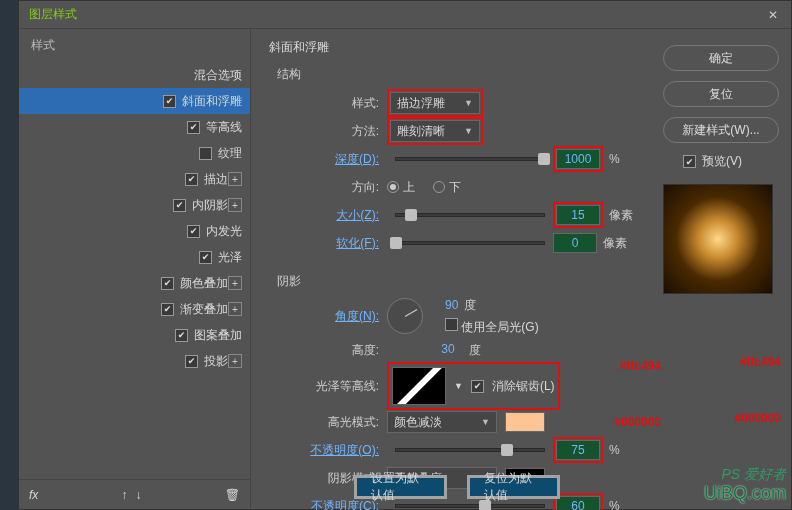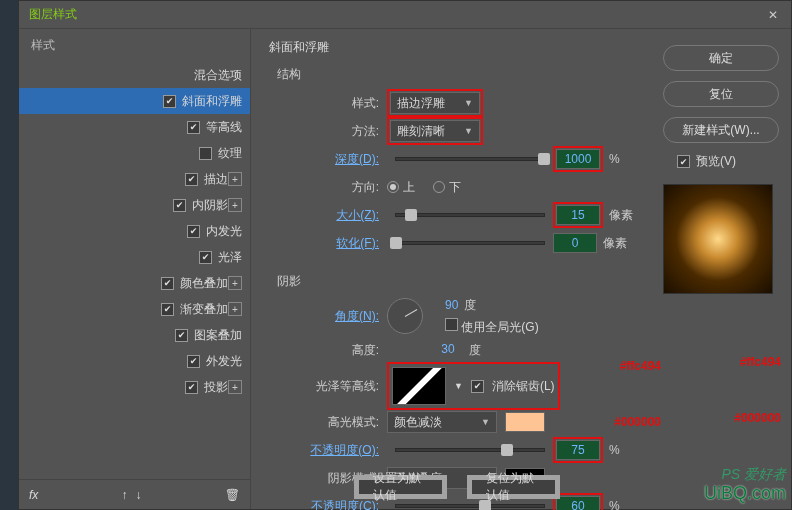--- a/index.html
+++ b/index.html
@@ -40,21 +40,21 @@
 .radio.on::after{content:"";position:absolute;left:2px;top:2px;width:6px;height:6px;background:#ccc;border-radius:50%}
 .hl{border:2px solid #e01010;padding:1px}
 .angle-dial{width:36px;height:36px;border:1px solid #777;border-radius:50%;position:relative;background:#4a4a4a}
 .angle-dial::after{content:"";position:absolute;left:50%;top:50%;width:14px;height:1px;background:#ccc;transform-origin:left center;transform:rotate(-30deg)}
 .gloss-swatch{width:54px;height:38px;background:linear-gradient(135deg,#000 0%,#000 45%,#fff 46%,#fff 55%,#000 56%,#000 100%);border:1px solid #666}
 .color-swatch{width:40px;height:20px;border:1px solid #666}
 .rightcol{width:128px;padding:16px 12px 0 0}
 .btn{height:26px;border:1px solid #777;border-radius:13px;background:#535353;display:flex;align-items:center;justify-content:center;margin-bottom:10px;cursor:pointer;color:#ddd}
 .preview{margin-top:14px;width:110px;height:110px;background:radial-gradient(circle at 50% 50%,#ffd98a 0%,#c98a2f 25%,#4a2a00 55%,#1a0e00 100%);border:1px solid #333}
 .footer-btns{position:absolute;bottom:10px;left:50%;transform:translateX(-50%);display:flex;gap:20px}
-.fbtn{height:24px;padding:0 14px;border:5px solid #a3a3a3;background:#404040;display:flex;align-items:center;cursor:pointer}
+.fbtn{height:24px;padding:0 14px;border:3px solid #a3a3a3;background:#0c4a6e;display:flex;align-items:center;cursor:pointer}
 .annot{position:absolute;color:#e01010;font-size:12px;font-weight:bold}
 .watermark{position:absolute;right:6px;bottom:6px;font-size:18px;font-weight:normal;color:#0a7a3a;text-shadow:0 0 2px #fff}
 .watermark2{position:absolute;right:6px;bottom:26px;font-size:14px;color:#396;font-style:italic}
 </style>
 </head>
 <body>
 
 <div class="leftbar"></div>
 <div class="dialog">
   <div class="titlebar">
@@ -128,26 +128,20 @@
           </div>
           <div class="style-row">
             <span class="lbl">
               <span class="chk checked"></span>
               <span>图案叠加</span>
             </span>
           </div>
           <div class="style-row">
             <span class="lbl">
               <span class="chk checked"></span>
-              <span>外发光</span>
-            </span>
-          </div>
-          <div class="style-row">
-            <span class="lbl">
-              <span class="chk checked"></span>
               <span>投影</span>
             </span>
             <span class="plus">+</span>
           </div>
         </div>
       <div class="styles-footer">
         <span class="fx">fx</span>
         <span style="display:flex;gap:8px">
           <span>↑</span>
           <span>↓</span>
@@ -300,21 +294,21 @@
       </div>
 
       <div class="annot" style="right:-118px;top:326px">#ffc494</div>
       <div class="annot" style="right:-118px;top:382px">#000000</div>
     </div>
 
     <div class="rightcol">
       <div class="btn">确定</div>
       <div class="btn">复位</div>
       <div class="btn">新建样式(W)...</div>
-      <div style="display:flex;align-items:center;gap:6px;margin:6px 0 0 14px">
+      <div style="display:flex;align-items:center;gap:6px;margin:6px 0 0 20px">
         <span class="chk checked"></span>
         <span>预览(V)</span>
       </div>
       <div class="preview"></div>
     </div>
   </div>
 
   <div class="annot" style="right:130px;top:358px">#ffc494</div>
   <div class="annot" style="right:130px;top:414px">#000000</div>
 </div>

